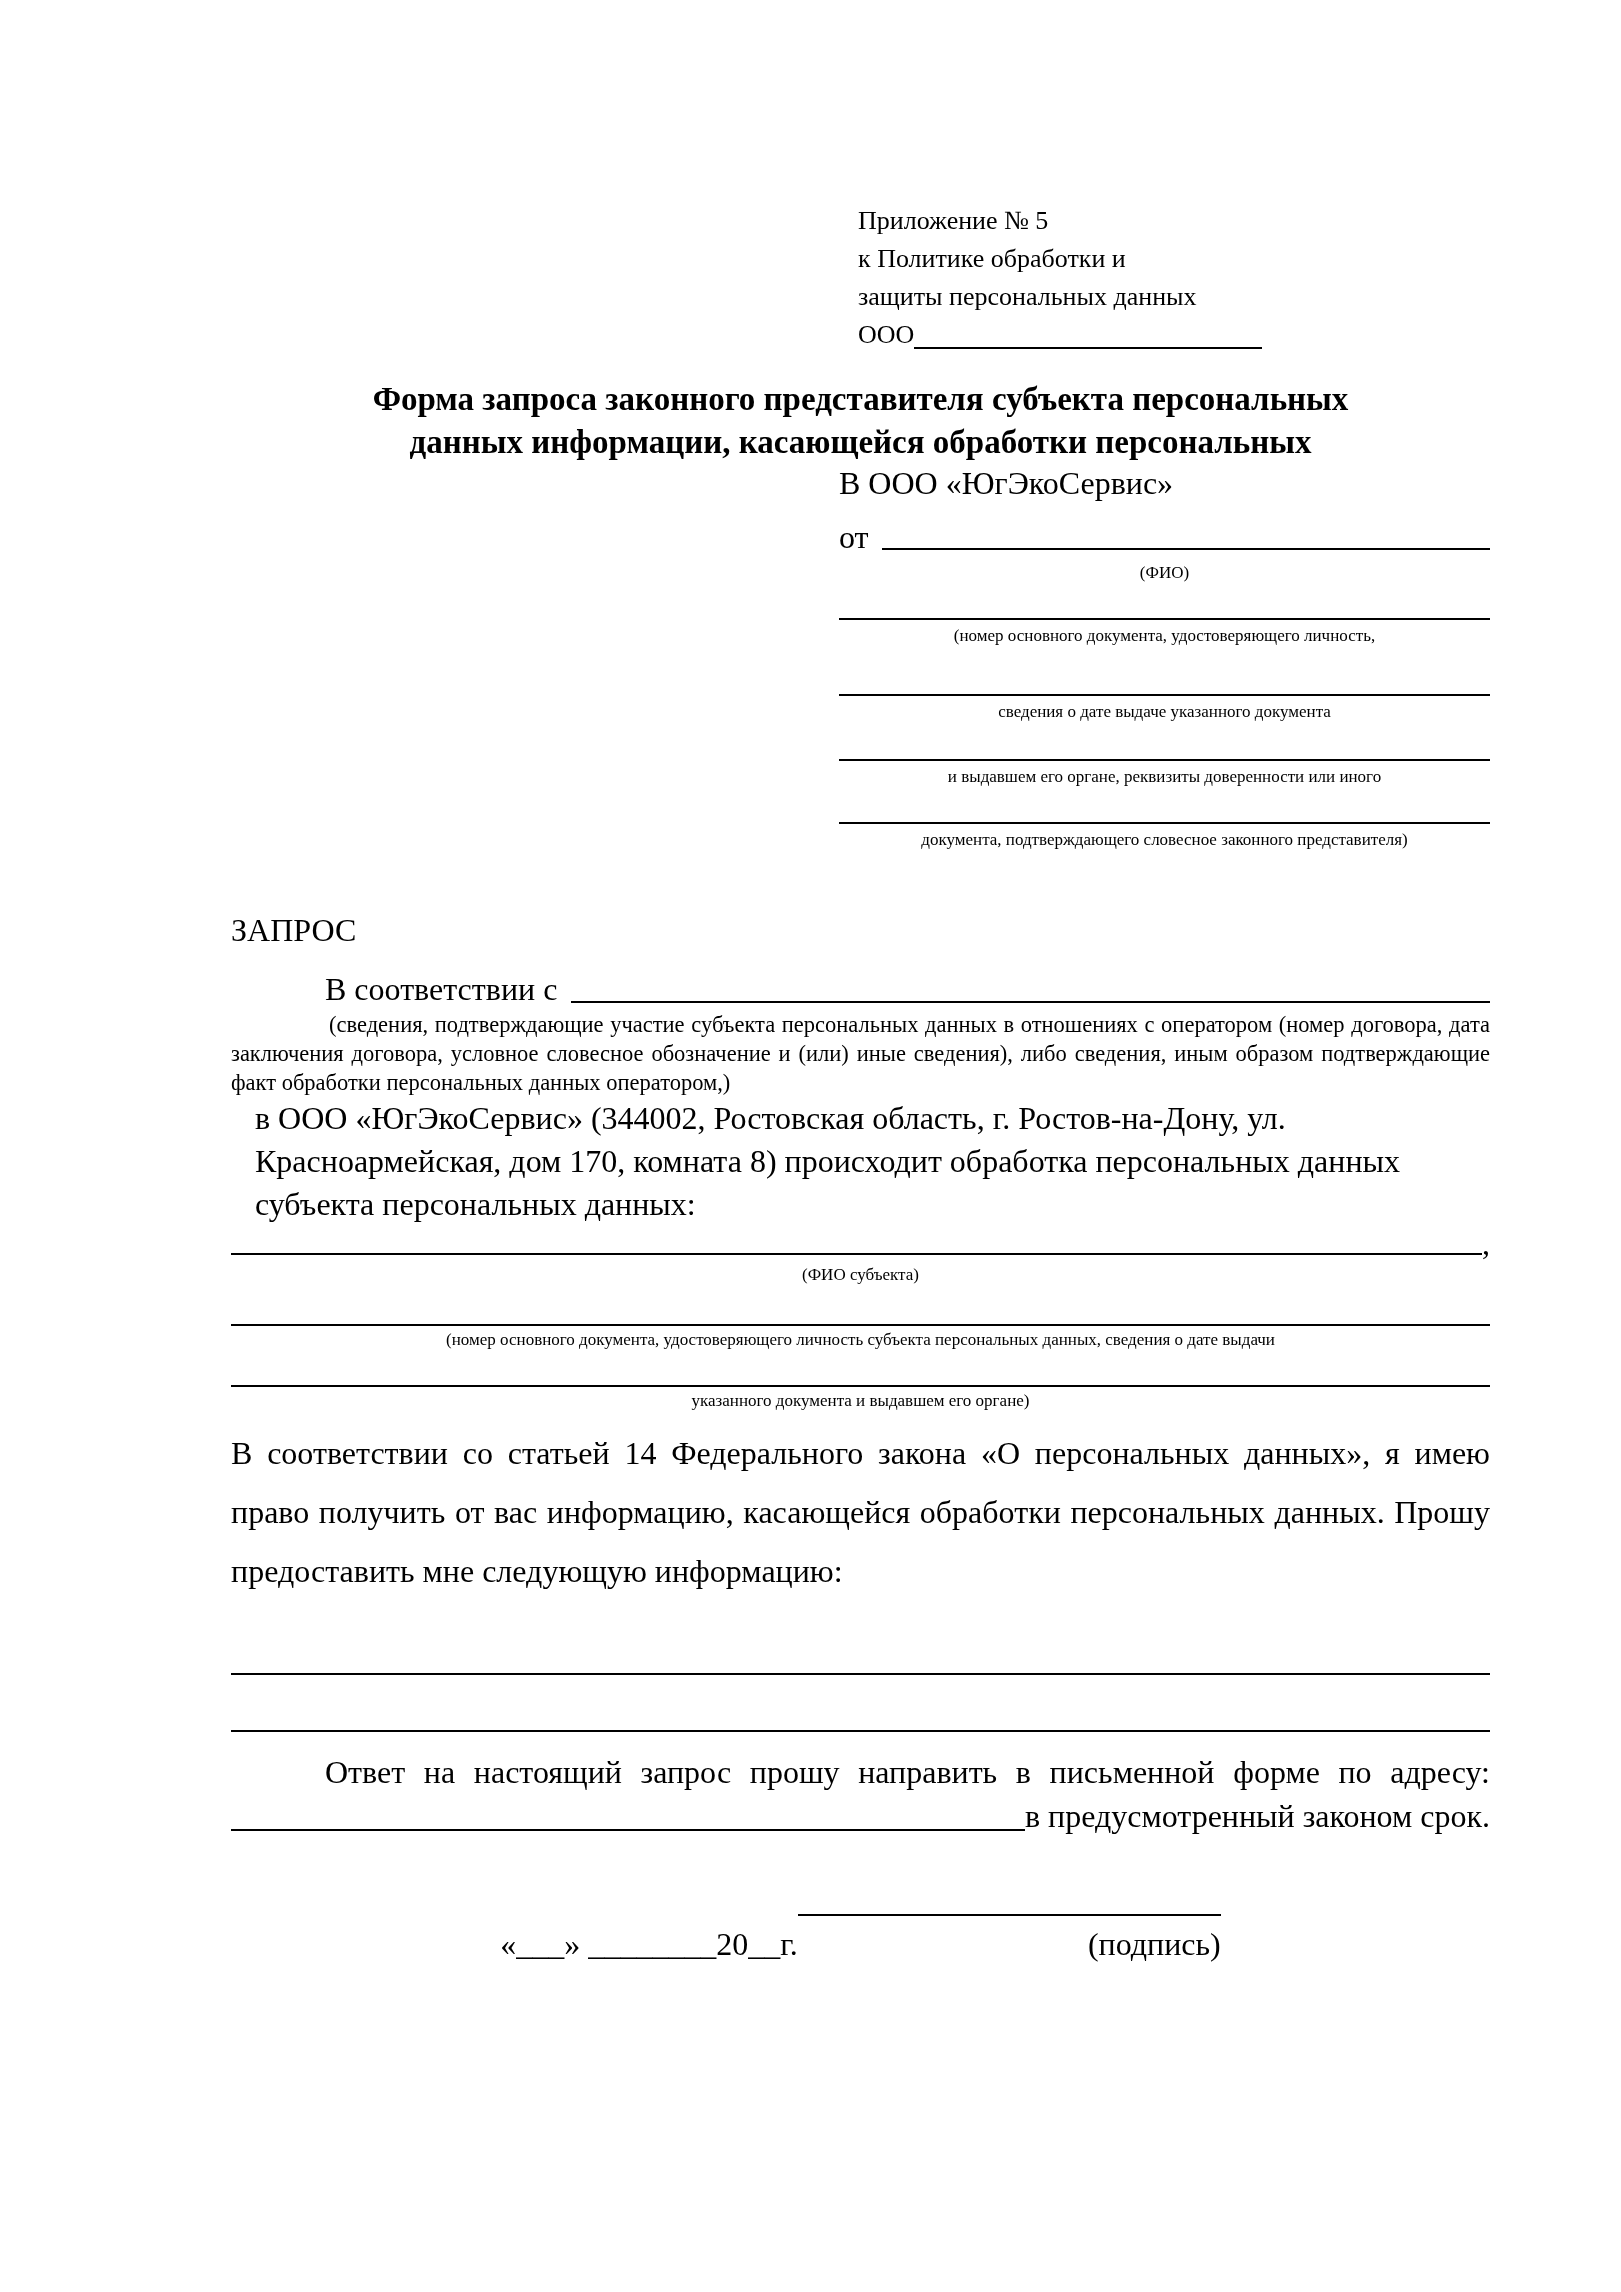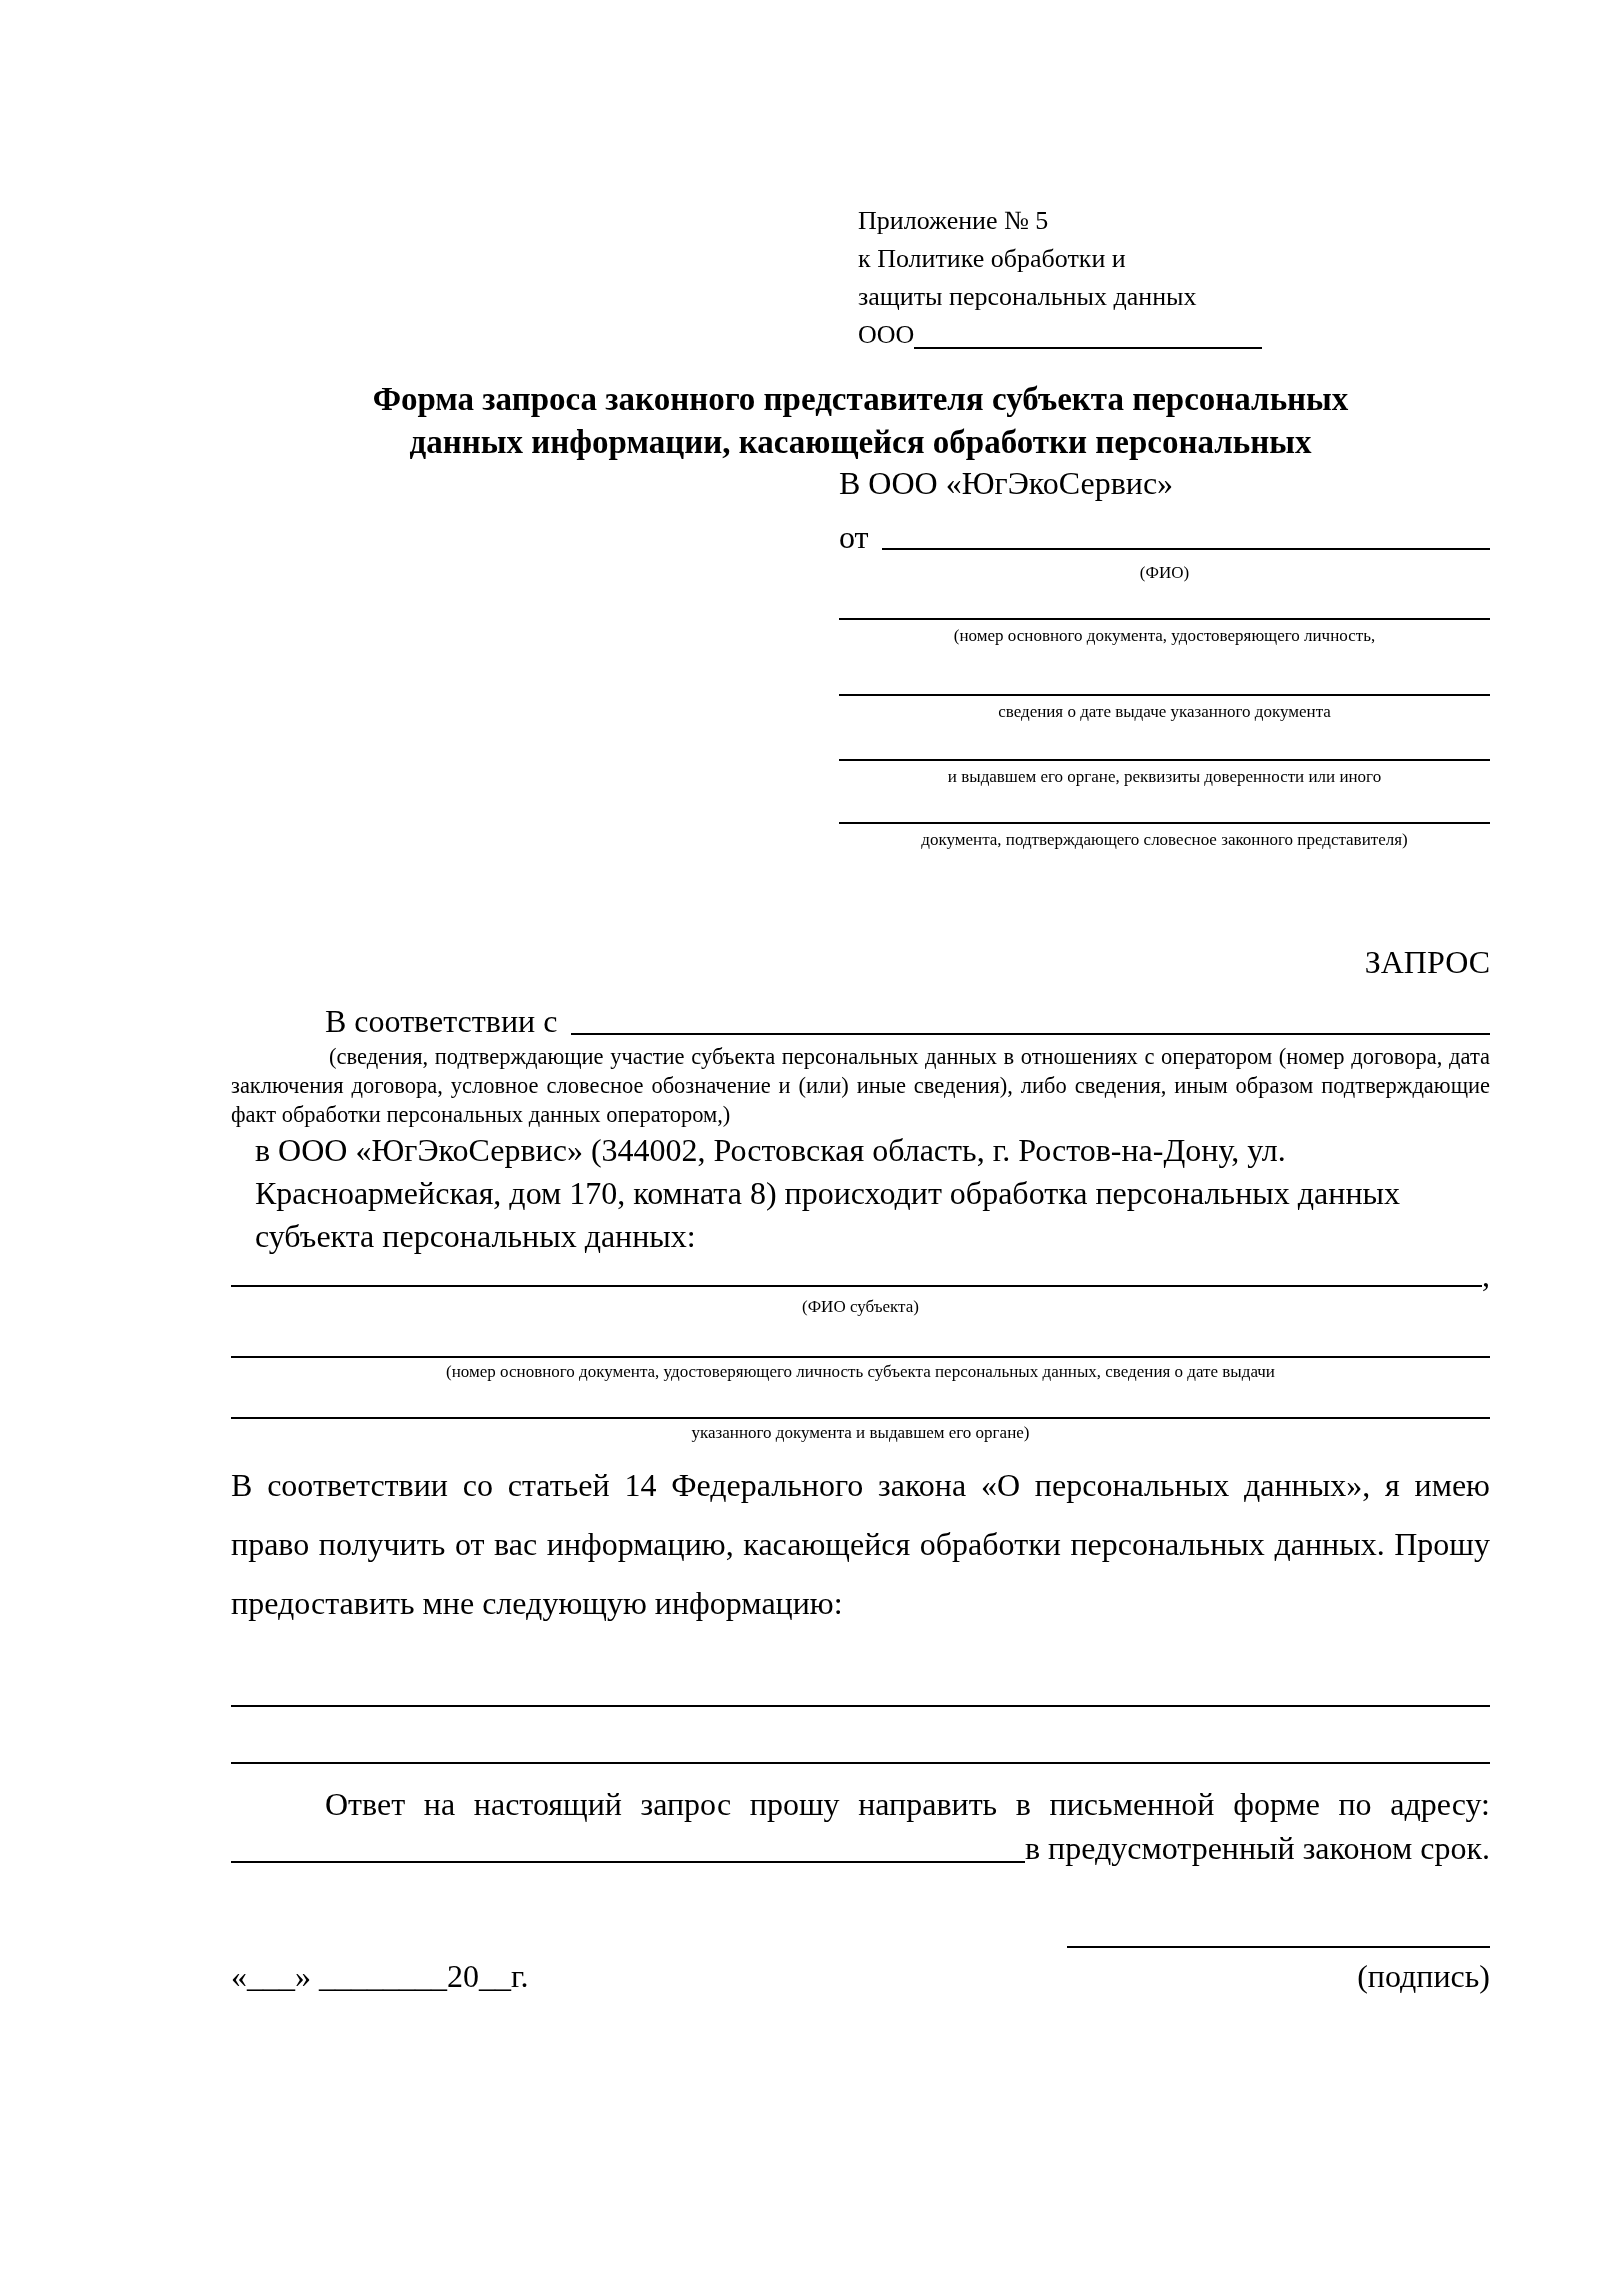--- a/index.html
+++ b/index.html
@@ -51,21 +51,21 @@
   .addr { margin-left: 608px; width: 651px; }
   .addr .to { line-height: 39px; margin-bottom: 15.7px; }
   .addr .from-row { display: flex; line-height: 39px; }
   .addr .from-row .fill { margin-left: 13.7px; margin-bottom: 6.9px; }
   .addr .g1 { margin-top: 2px; }
   .addr .g2 { margin-top: 17.6px; height: 27.4px; }
   .addr .g3 { margin-top: 5.9px;  height: 27.4px; }
   .addr .g4 { margin-top: 4.9px;  height: 27.4px; }
   .addr .cap { margin-top: 2px; }
 
-  .req-heading { text-align: right; margin-top: 89px; line-height: 39px; }
+  .req-heading { text-align: left; margin-top: 57px; line-height: 39px; }
 
   .acc-row { margin-top: 19.6px; line-height: 41px; }
   .acc-row .label { padding-left: 94px; white-space: nowrap; }
   .acc-row .fill { margin-left: 13.7px; margin-bottom: 6.9px; }
 
   .small-just {
     font-size: 22.5px;
     line-height: 29px;
     text-align: justify;
     text-indent: 98px;
@@ -98,21 +98,21 @@
     text-align: justify;
     text-align-last: justify;
   }
   .addr-row { height: 43px; align-items: flex-end; line-height: 43px; }
   .addr-row .fill { margin-bottom: 6.9px; }
   .addr-row .tail { flex: 0 0 auto; white-space: nowrap; }
 
   .footer {
     margin-top: 76px;
     display: flex;
-    justify-content: space-between;
+    justify-content: center;
     align-items: flex-end;
     line-height: 43px;
   }
   .footer .sig { display: flex; align-items: flex-end; flex-direction: column; }
   .footer .sig .sig-fill {
     width: 423px;
     border-bottom: 2px solid #000;
     margin-bottom: 6.9px;
     flex: 0 0 auto;
   }

